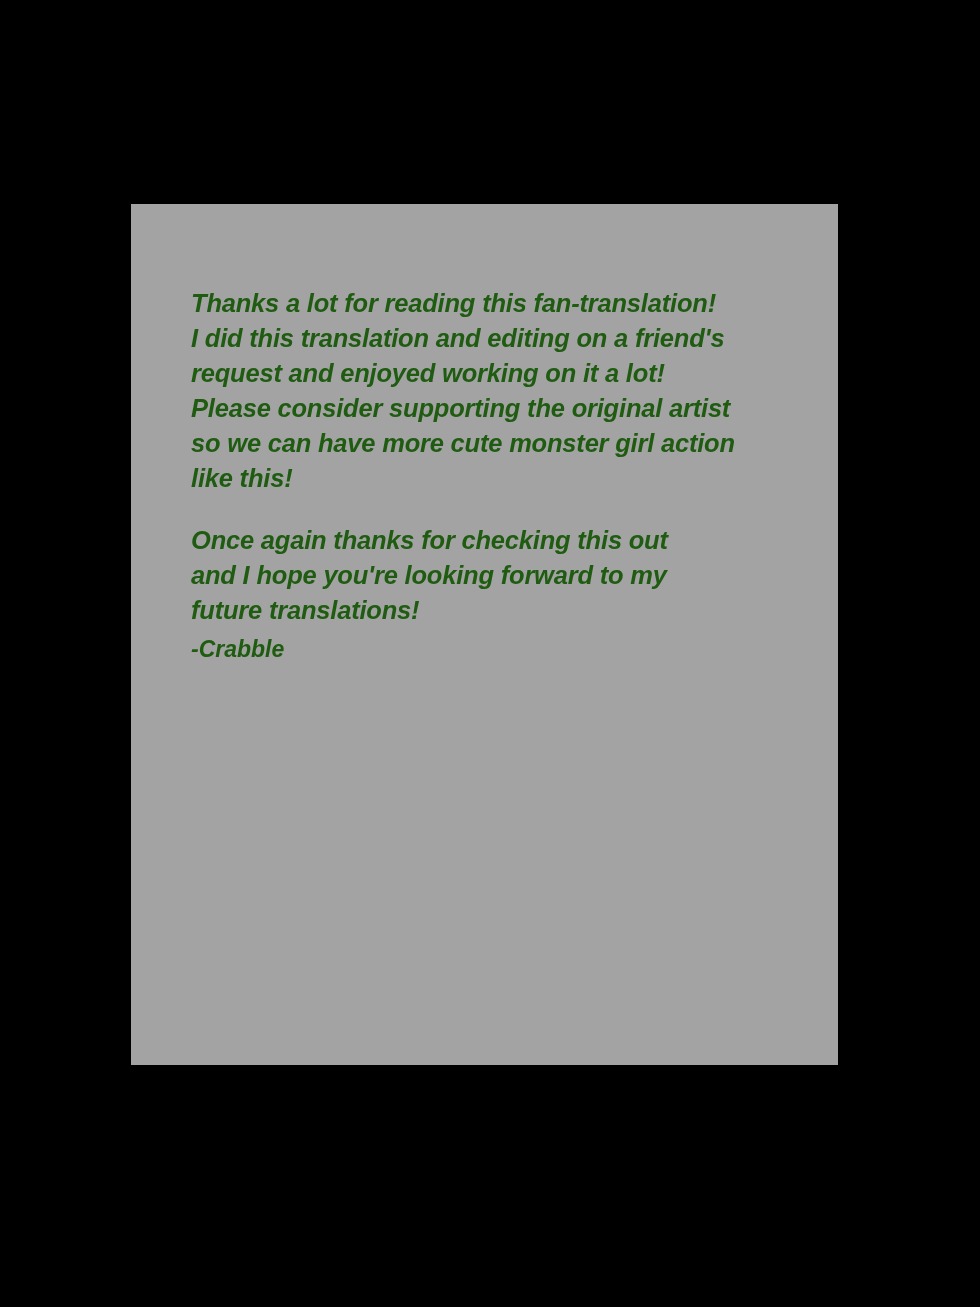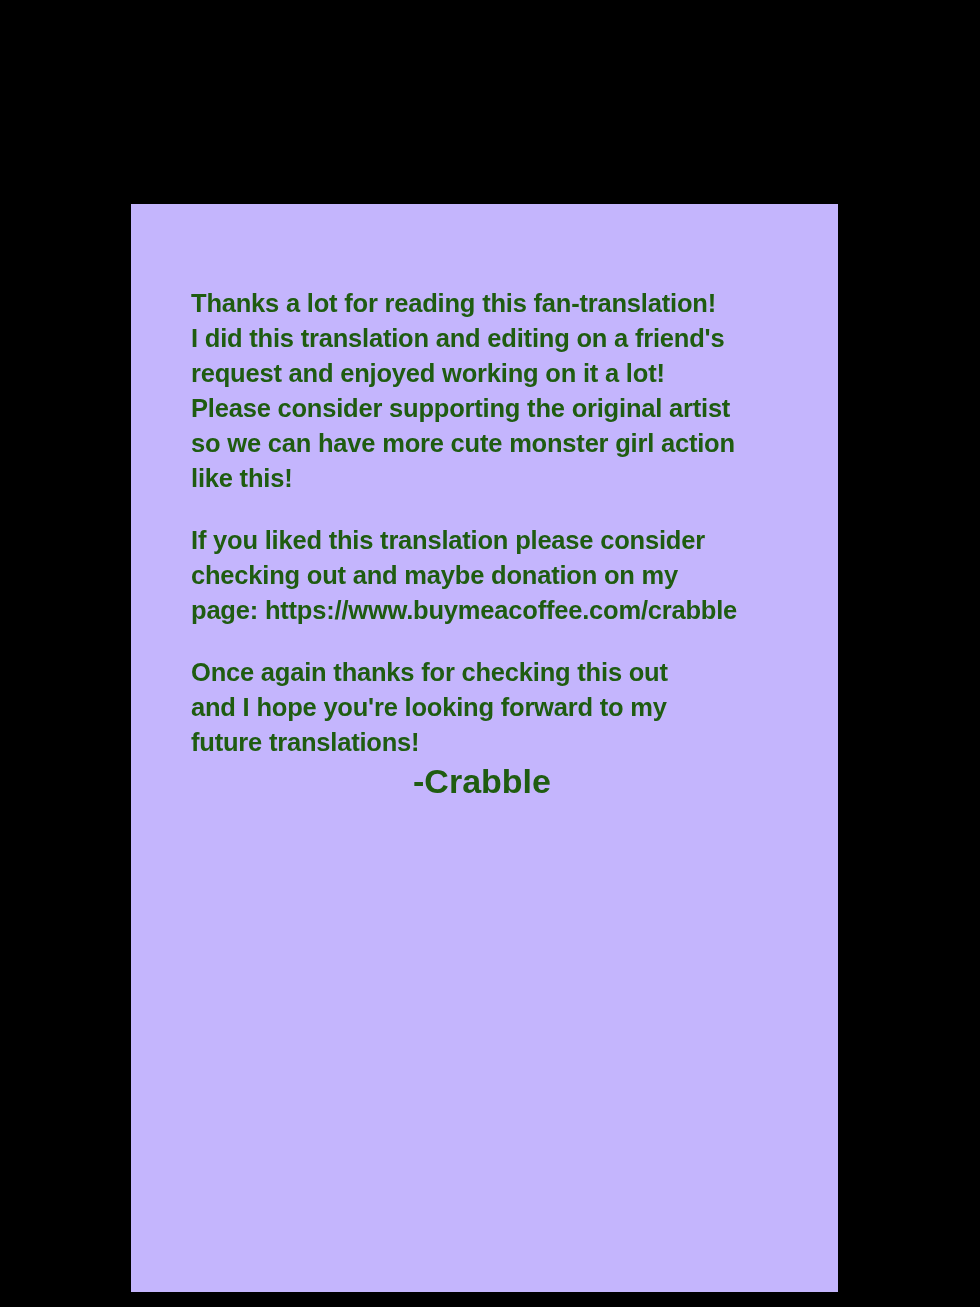--- a/index.html
+++ b/index.html
@@ -17,22 +17,23 @@
     position: relative;
     width: 980px;
     height: 1307px;
     background: #000000;
   }
   #note-card {
     position: absolute;
     left: 131px;
     top: 204px;
     width: 707px;
-    height: 1088px;
-    background: #c4b5fd;
+    height: 861px;
+    background: #a3a3a3;
+    font-style: italic;
   }
   #note-body {
     position: absolute;
     left: 60px;
     top: 82px;
     width: 600px;
   }
   .para {
     color: #1f5c11;
     font-family: "Liberation Sans", sans-serif;
@@ -43,40 +44,37 @@
     white-space: pre-line;
     margin: 0 0 27px 0;
   }
   .para:last-of-type {
     margin-bottom: 4px;
   }
   #signature {
     color: #1f5c11;
     font-family: "Liberation Sans", sans-serif;
     font-weight: bold;
-    font-size: 34px;
+    font-size: 23px;
     line-height: 35px;
-    text-align: center;
+    text-align: left;
     padding-right: 18px;
   }
 </style>
 </head>
 <body>
 
 <div id="page">
   <div id="note-card">
     <div id="note-body">
       <p class="para">Thanks a lot for reading this fan-translation!
 I did this translation and editing on a friend's
 request and enjoyed working on it a lot!
 Please consider supporting the original artist
 so we can have more cute monster girl action
 like this!</p>
-      <p class="para">If you liked this translation please consider
-checking out and maybe donation on my
-page: https://www.buymeacoffee.com/crabble</p>
       <p class="para">Once again thanks for checking this out
 and I hope you're looking forward to my
 future translations!</p>
       <div id="signature">-Crabble</div>
     </div>
   </div>
 </div>
 
 </body></html>

